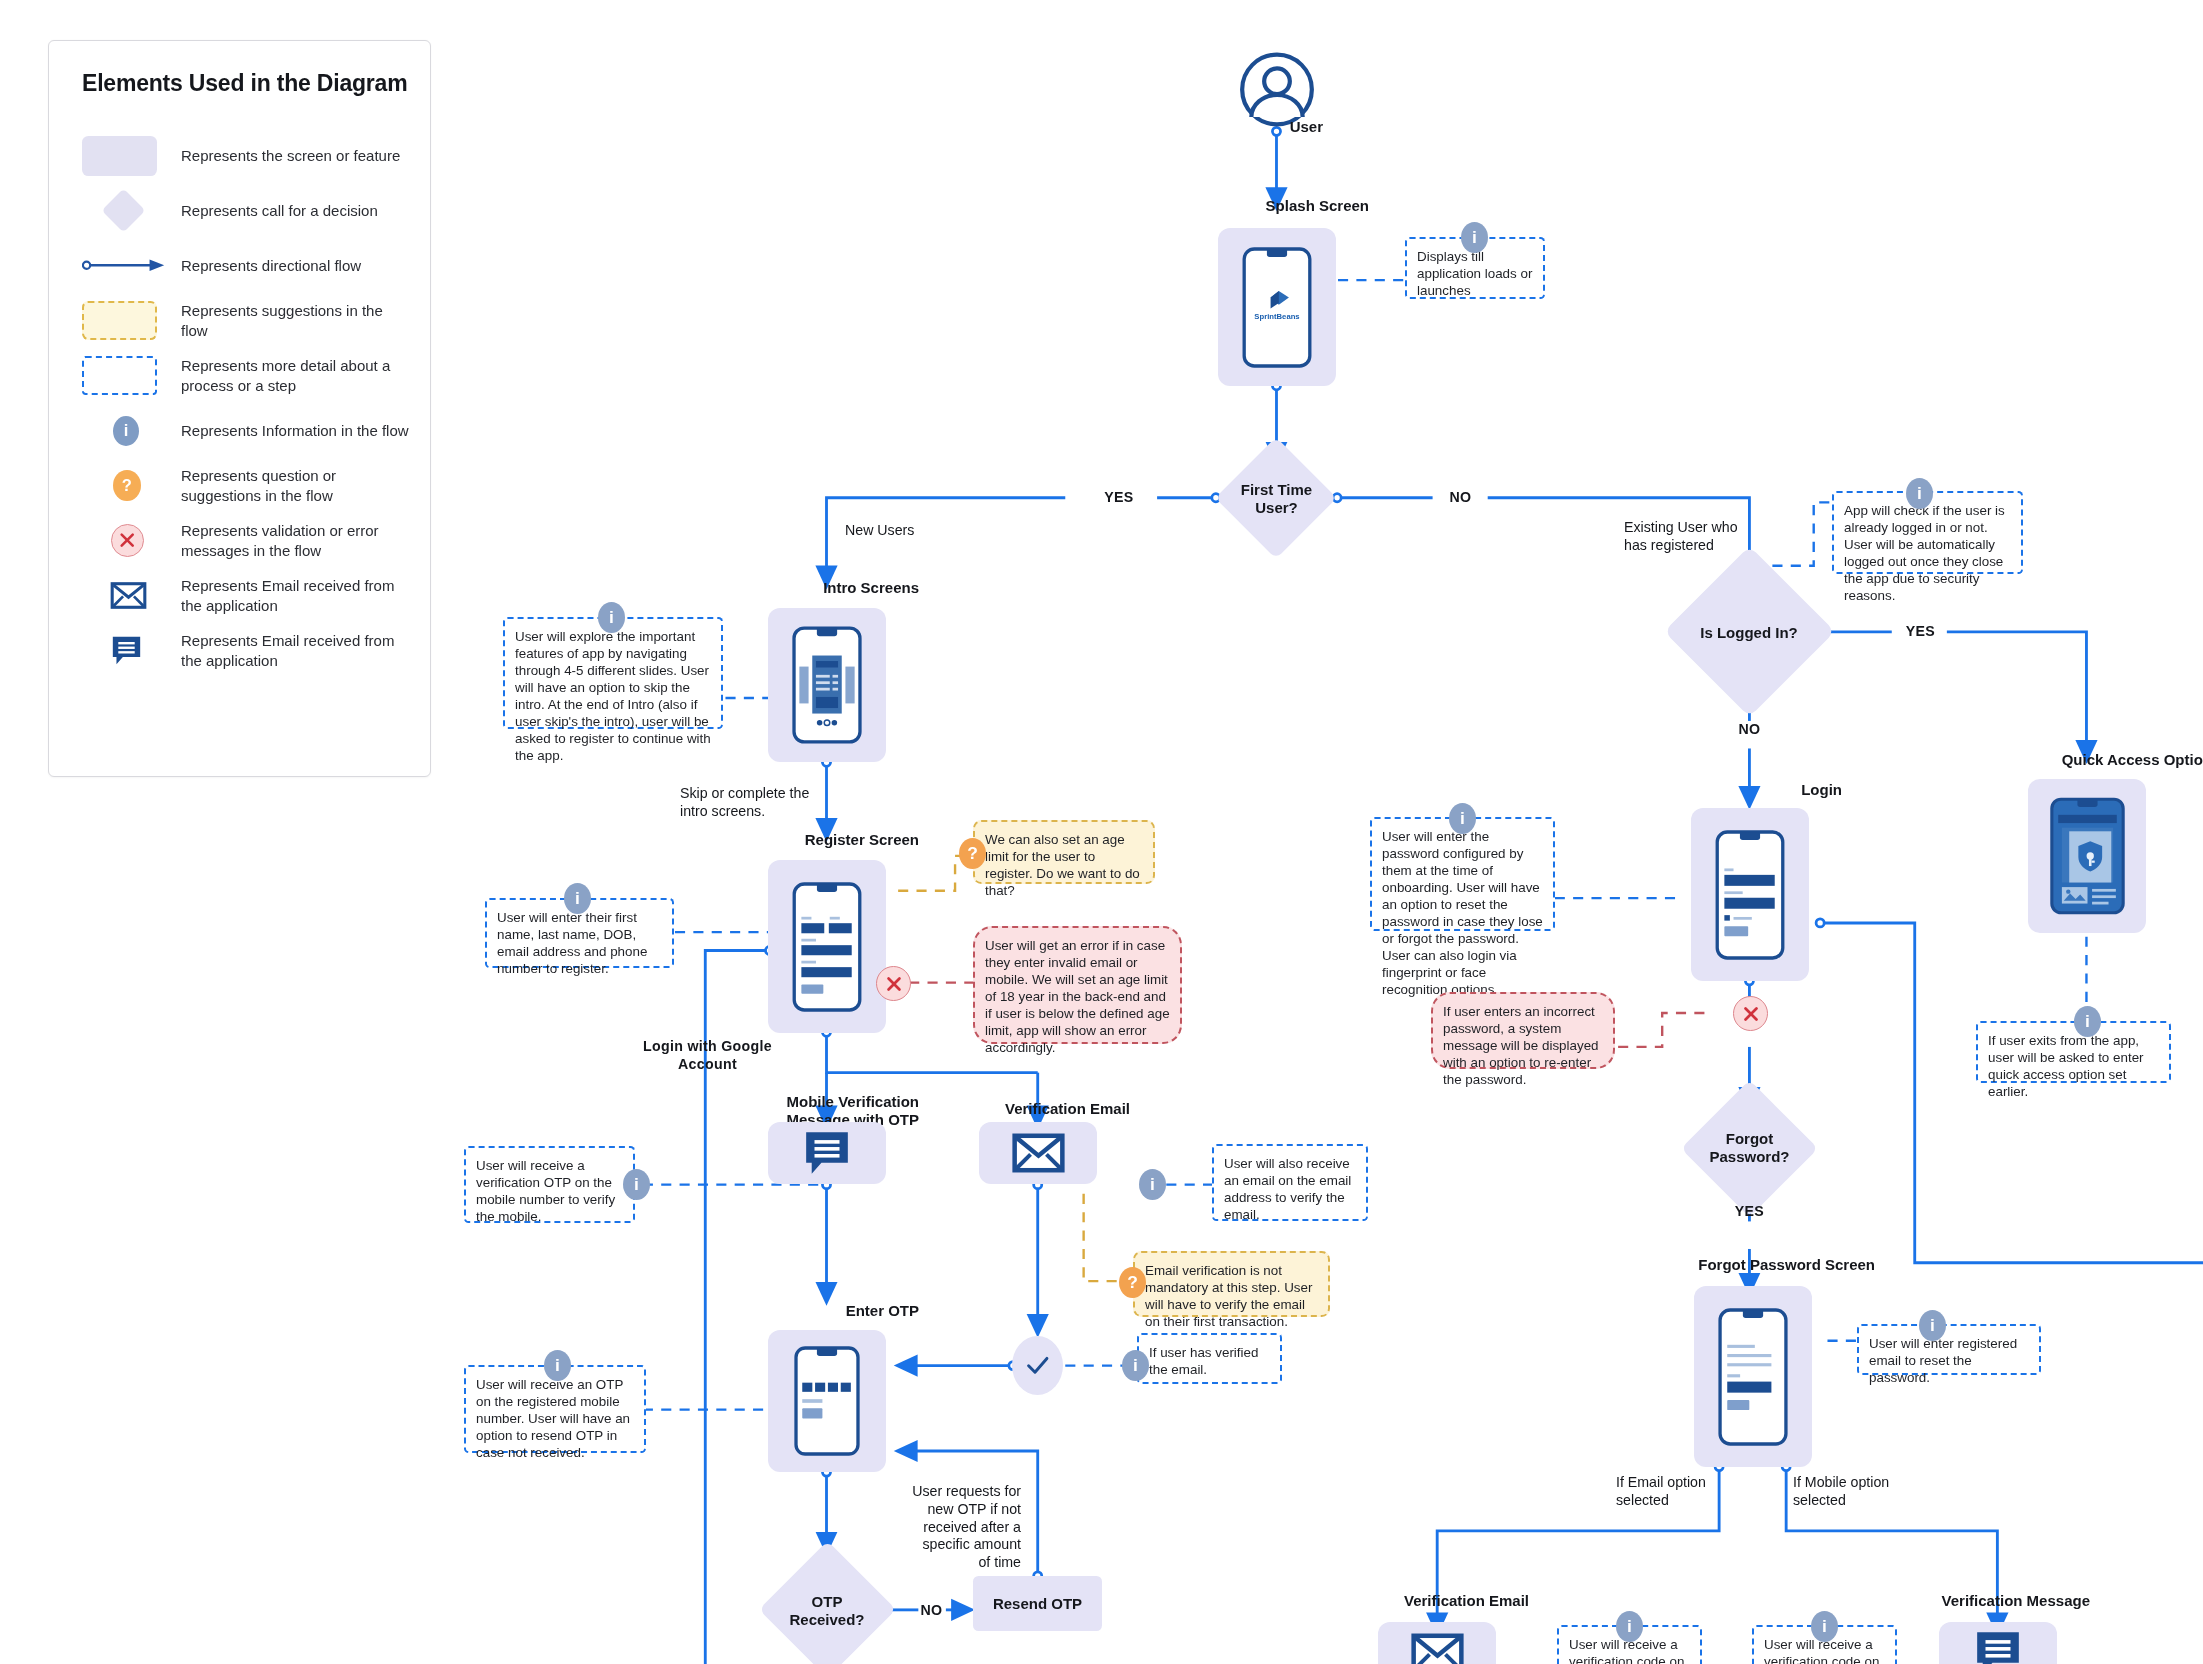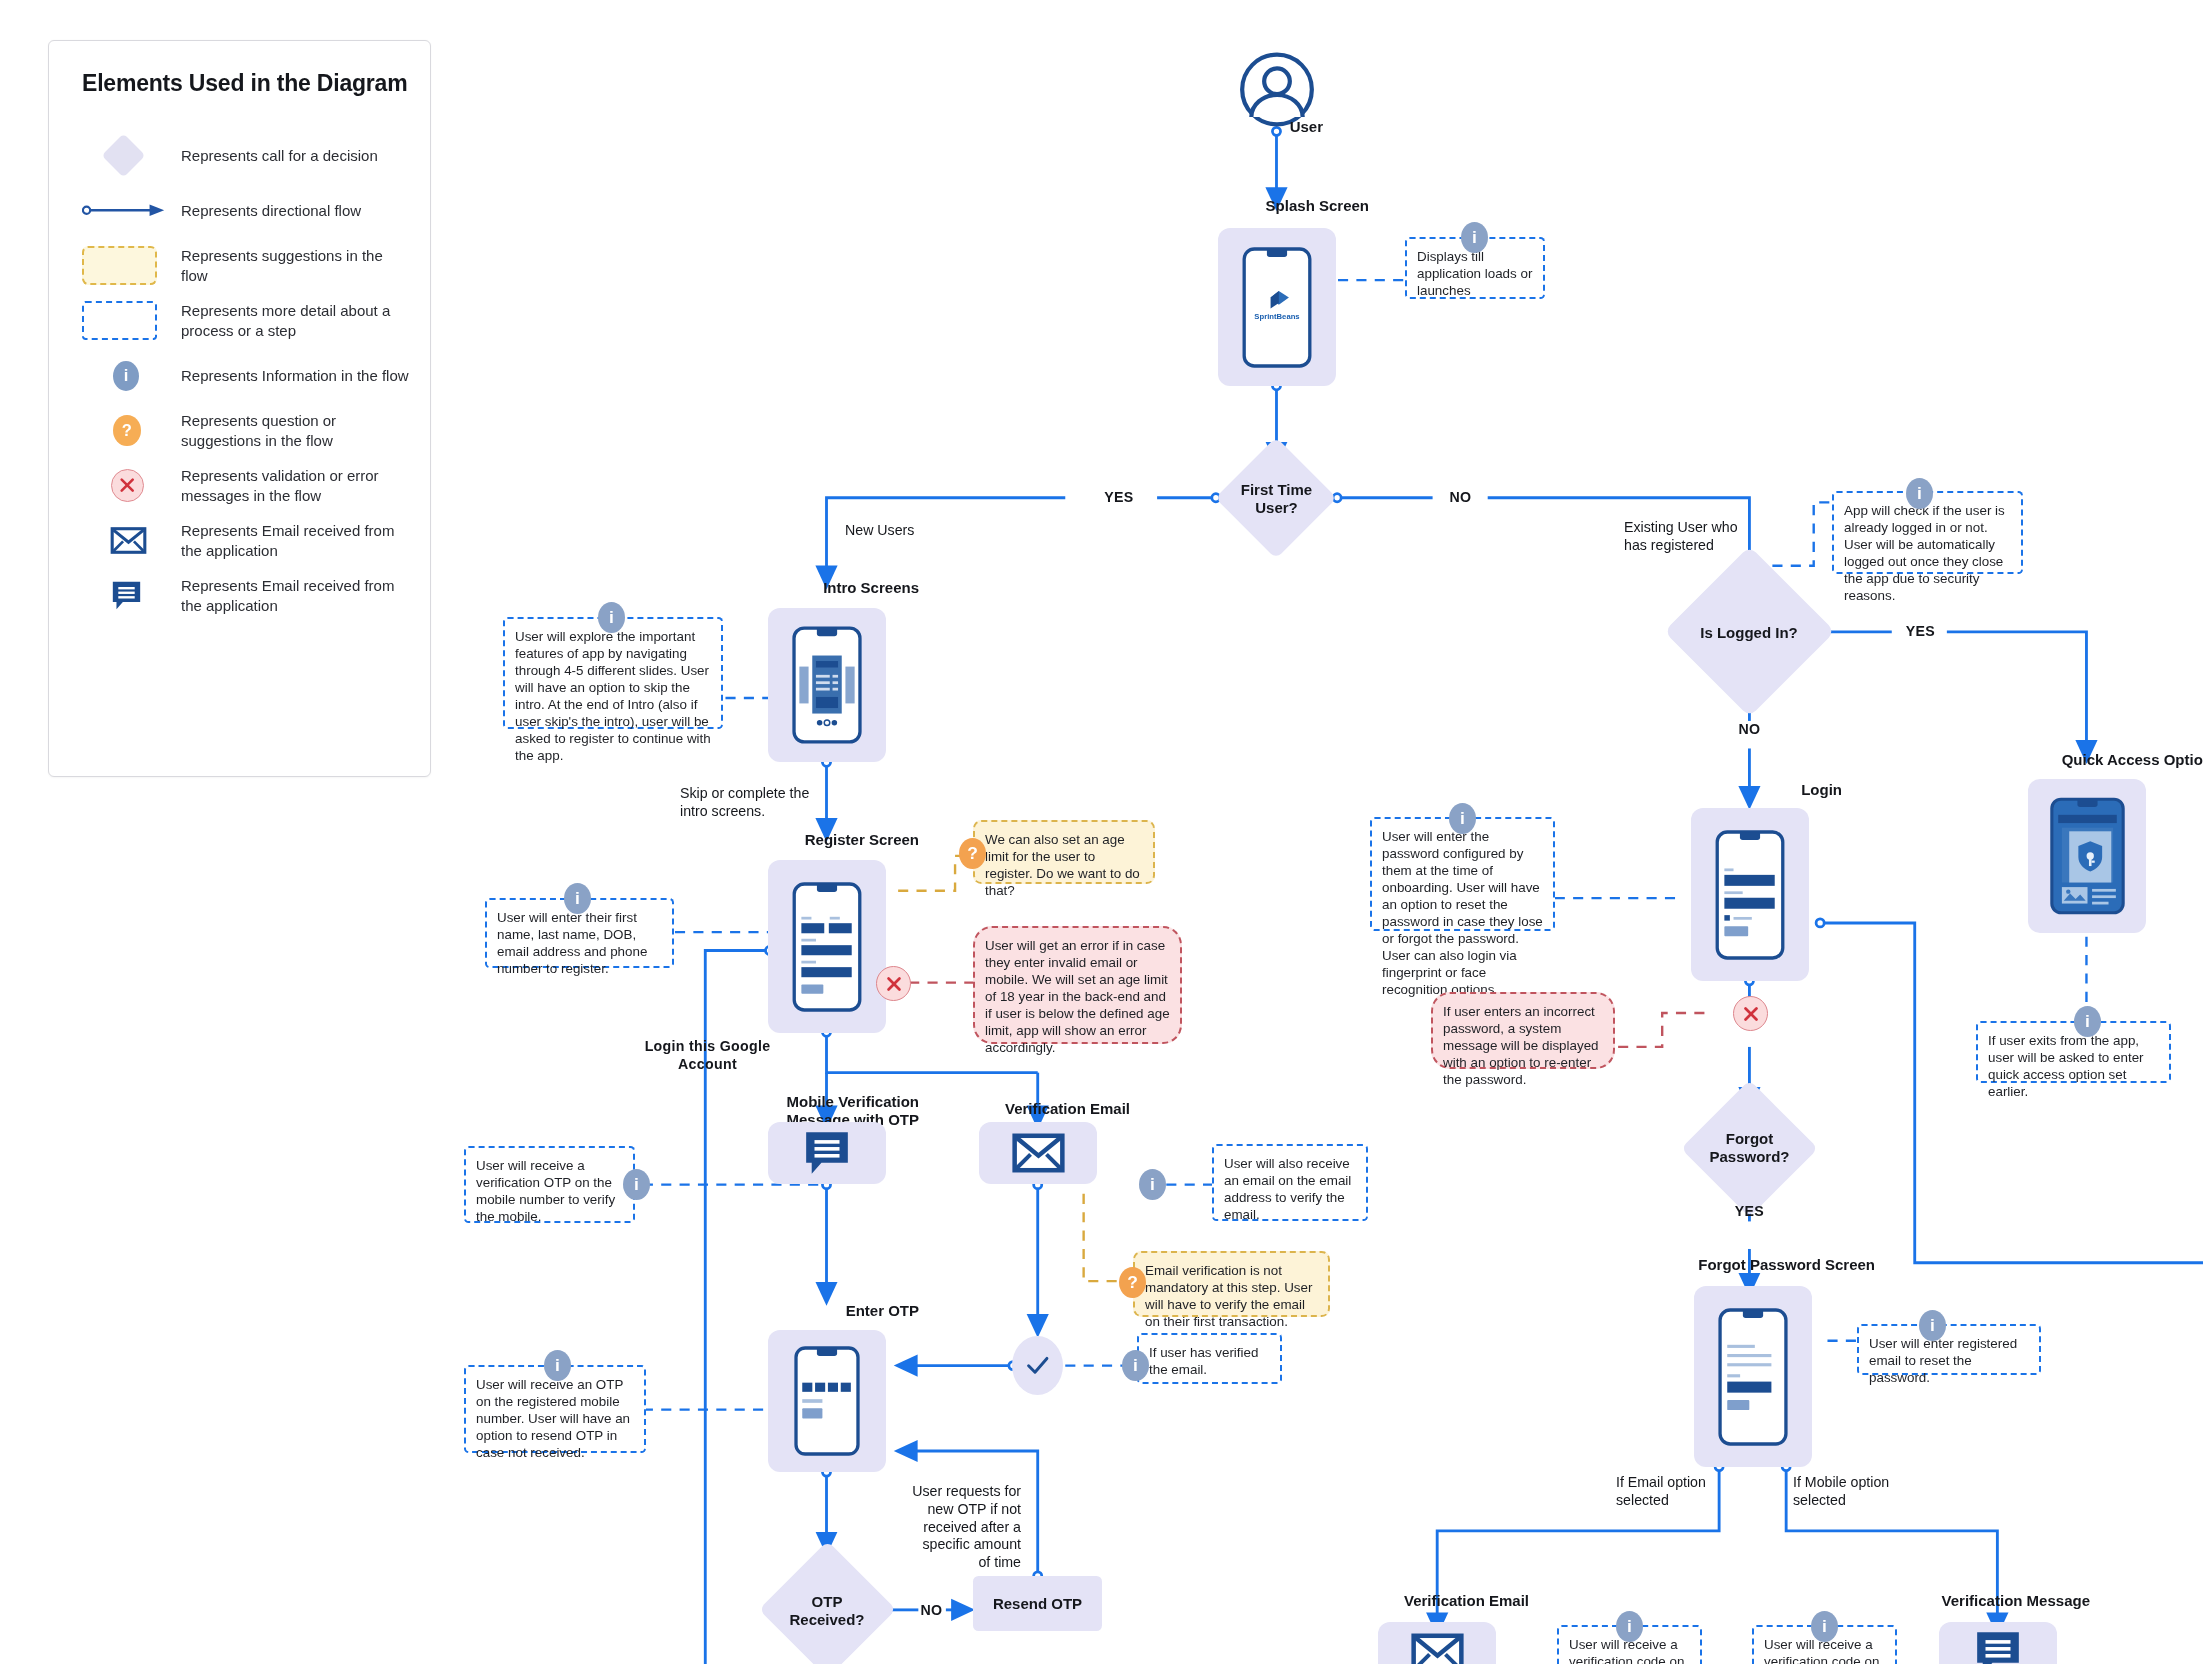--- a/index.html
+++ b/index.html
@@ -212,20 +212,26 @@
     <g stroke="#c0545e" stroke-width="2.6" fill="none" stroke-dasharray="11 9">
       <path d="M990 1070 H1060"></path>
       <path d="M1856 1103 H1810 V1140 H1760"></path>
     </g>
   </svg>
 
   <div class="legend">
     <h1>Elements Used in the Diagram</h1>
     <div class="legend-rows">
 
+      <div class="lrow">
+        <div class="lswatch">
+            <div class="sw-screen"></div>
+          </div>
+        <div class="ltext">Represents the screen or feature</div>
+      </div>
 
       <div class="lrow">
         <div class="lswatch">
             <div class="sw-diamond"></div>
           </div>
         <div class="ltext">Represents call for a decision</div>
       </div>
 
       <div class="lrow">
         <div class="lswatch">
@@ -411,21 +417,21 @@
     <span>User will get an error if in case they enter invalid email or mobile. We will set an age limit of 18 year in the back-end and if user is below the defined age limit, app will show an error accordingly.</span>
   </div>
   <div class="badge-x" style="left:876px;top:966px;">
     <svg width="20" height="20" viewBox="0 0 22 22">
       <line x1="5" y1="5" x2="17" y2="17" stroke="#d0323c" stroke-width="3" stroke-linecap="round"></line>
       <line x1="17" y1="5" x2="5" y2="17" stroke="#d0323c" stroke-width="3" stroke-linecap="round"></line>
     </svg>
   </div>
 
   <div class="edgelabel bold center" style="left:634px;top:1038px;width:147px;">
-    <span style="white-space:pre-line;">Login this Google
+    <span style="white-space:pre-line;">Login with Google
 Account</span>
   </div>
 
   <div class="nlabel" style="left:735px;top:1093px;width:184px;">
     <span style="white-space:pre-line;">Mobile Verification
 Message with OTP</span>
   </div>
   <div class="screenbox" style="left:768px;top:1122px;width:118px;height:62px;">
     <svg width="50" height="48" viewBox="0 0 36 34">
       <path d="M3 2 H33 V24 H14 L7 32 V24 H3 Z" fill="#1c4d91"></path>

